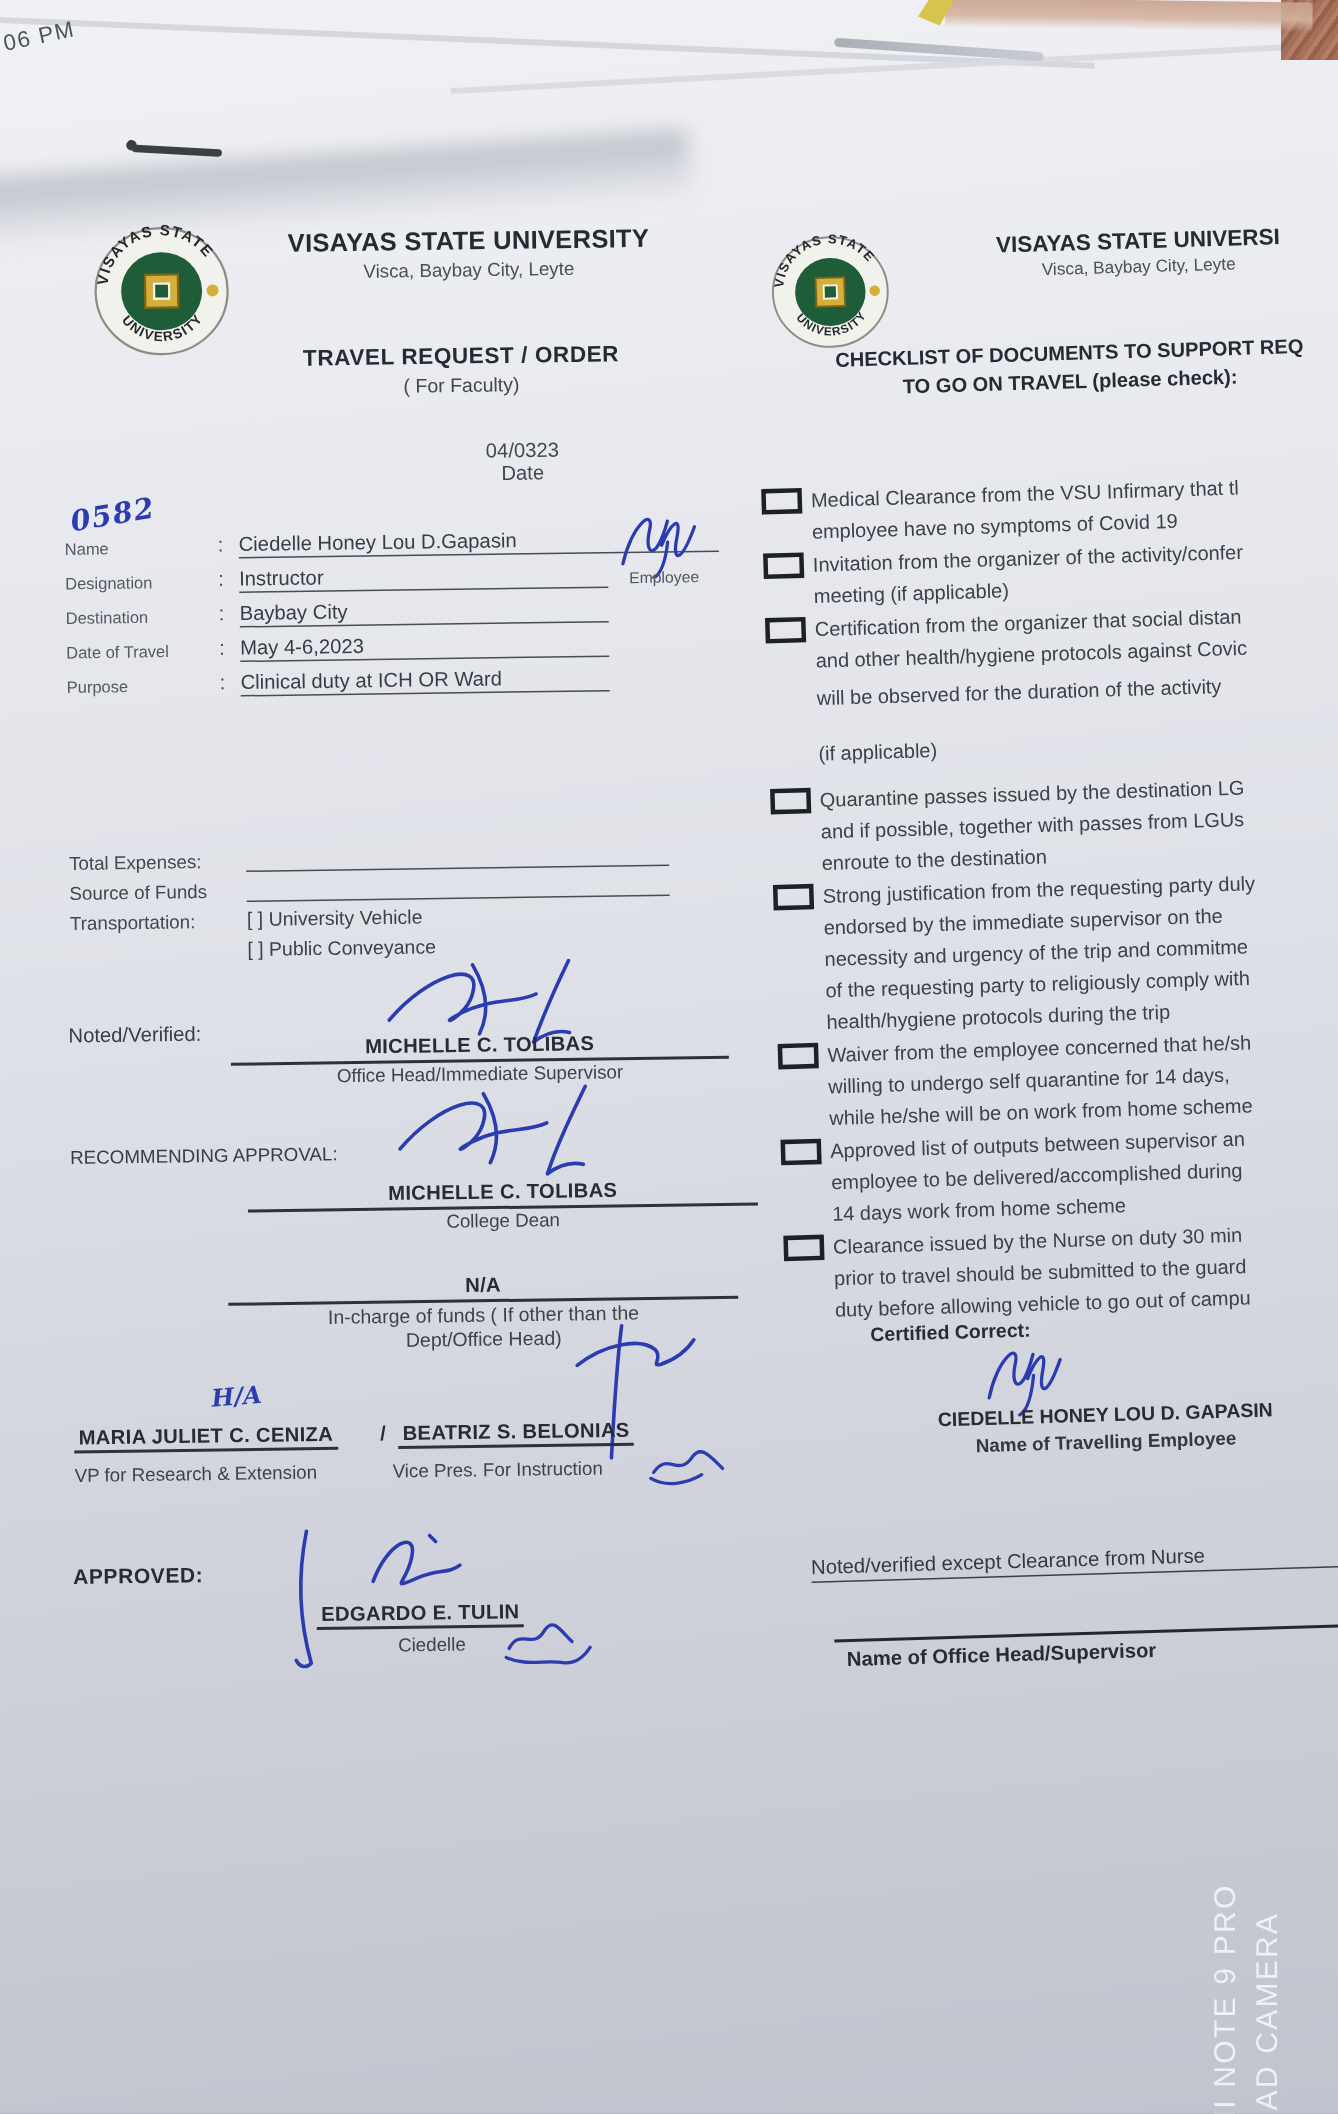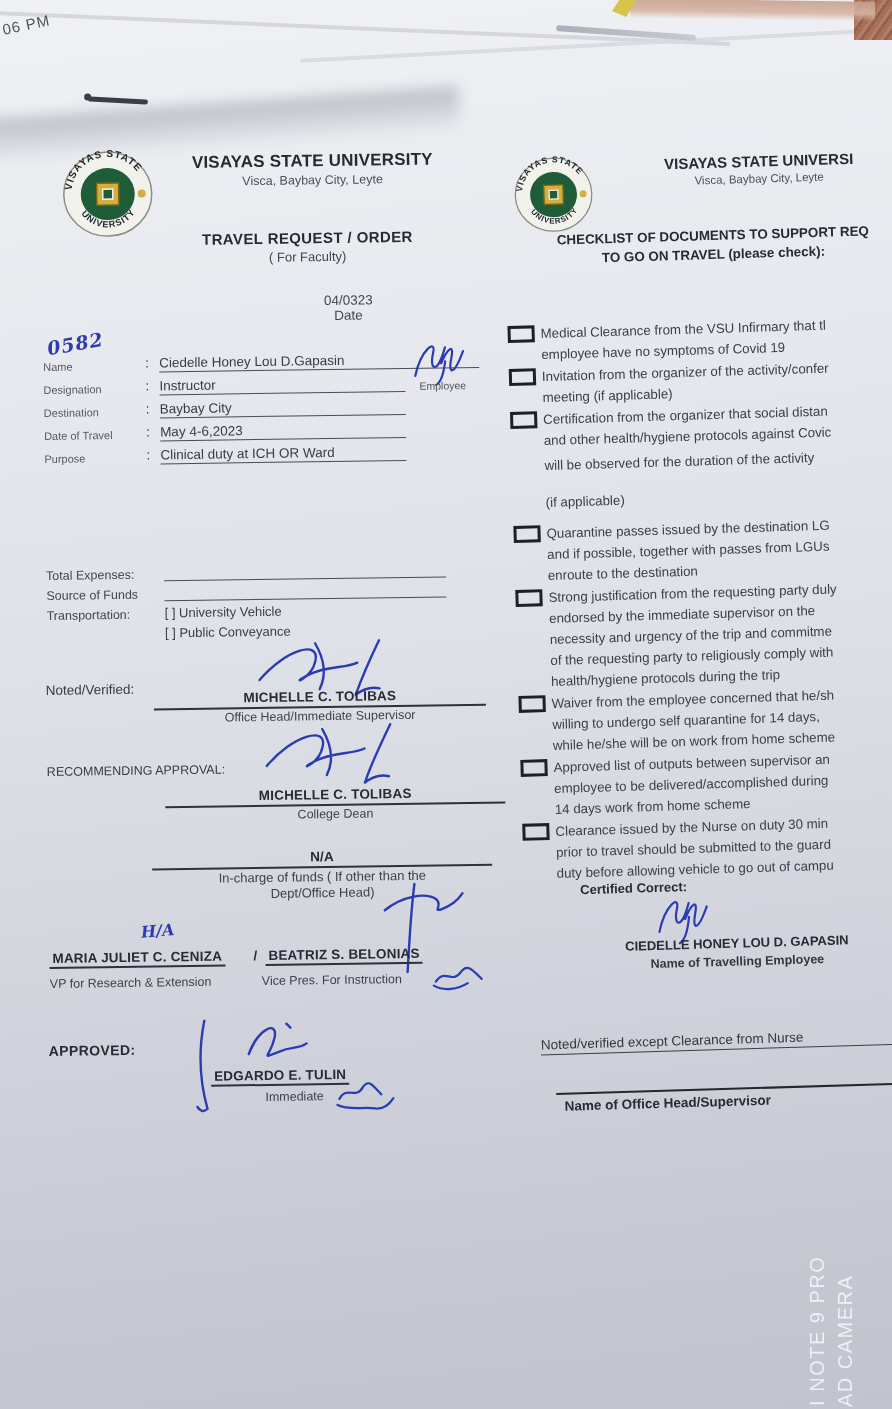--- a/index.html
+++ b/index.html
@@ -235,21 +235,21 @@
     <div class="ucap" style="left:214px; top:834px;">Vice Pres. For Instruction</div>
     <svg class="sig" style="left:384px; top:824px;" width="58" height="32" viewBox="0 0 58 32">
       <path d="M4,20 C14,6 20,24 30,10 C36,2 42,10 50,18 M2,24 C12,30 26,28 36,22" fill="none" stroke="#2b3cb0" stroke-width="2.2" stroke-linecap="round"></path>
     </svg>
 
     <div class="approved">APPROVED:</div>
     <svg class="sig" style="left:138px; top:876px;" width="134" height="98" viewBox="0 0 134 98">
       <path d="M18,4 C12,32 12,62 20,92 M20,92 C16,96 12,94 10,90 M62,38 C72,12 92,4 88,22 C84,40 72,44 92,36 C106,30 112,34 120,28 M100,8 L104,12" fill="none" stroke="#2b3cb0" stroke-width="2.4" stroke-linecap="round"></path>
     </svg>
     <div class="uname" style="left:162px; top:928px;">EDGARDO E. TULIN</div>
-    <div class="ucap" style="left:216px; top:950px;">Immediate</div>
+    <div class="ucap" style="left:216px; top:950px;">Ciedelle</div>
     <svg class="sig" style="left:286px; top:940px;" width="62" height="36" viewBox="0 0 62 36">
       <path d="M4,20 C12,6 20,22 28,8 C34,0 38,8 46,16 M2,26 C14,32 28,28 40,30 C48,31 54,26 58,20" fill="none" stroke="#2b3cb0" stroke-width="2.2" stroke-linecap="round"></path>
     </svg>
   </div>
 
   <div class="col-right">
     <svg class="seal" style="left:12px; top:10px;" width="84" height="80" viewBox="0 0 94 92">
       <ellipse cx="47" cy="46" rx="44" ry="42" fill="#f2f2ec" stroke="#8a8f85" stroke-width="1.5"></ellipse>
       <ellipse cx="47" cy="46" rx="27" ry="26" fill="#1f5c38"></ellipse>
       <circle cx="81" cy="46" r="4" fill="#d4af3c"></circle>

